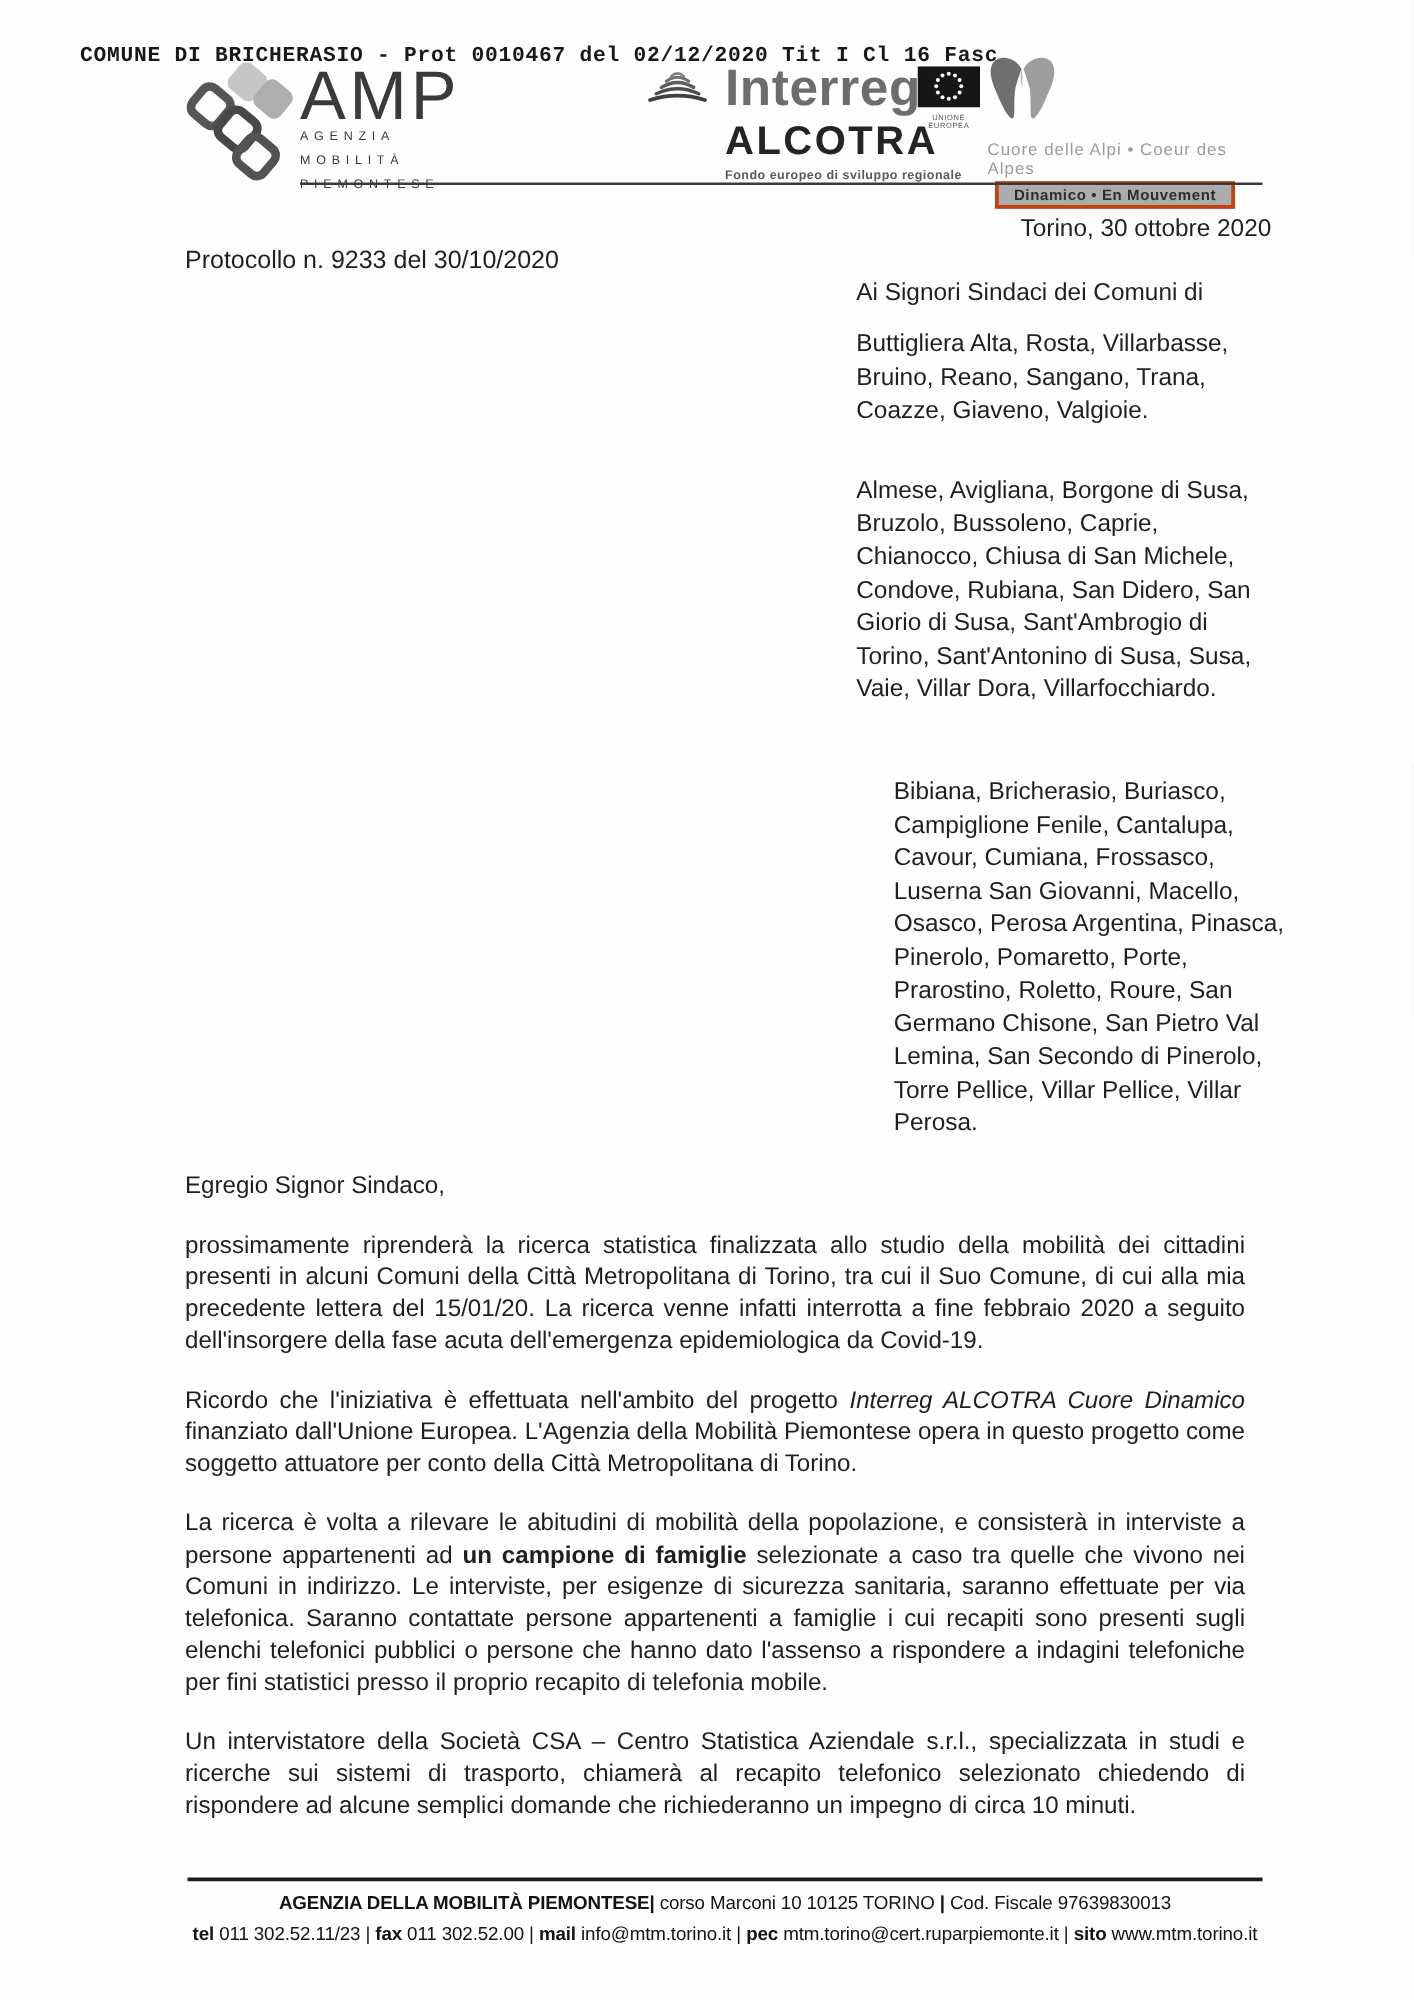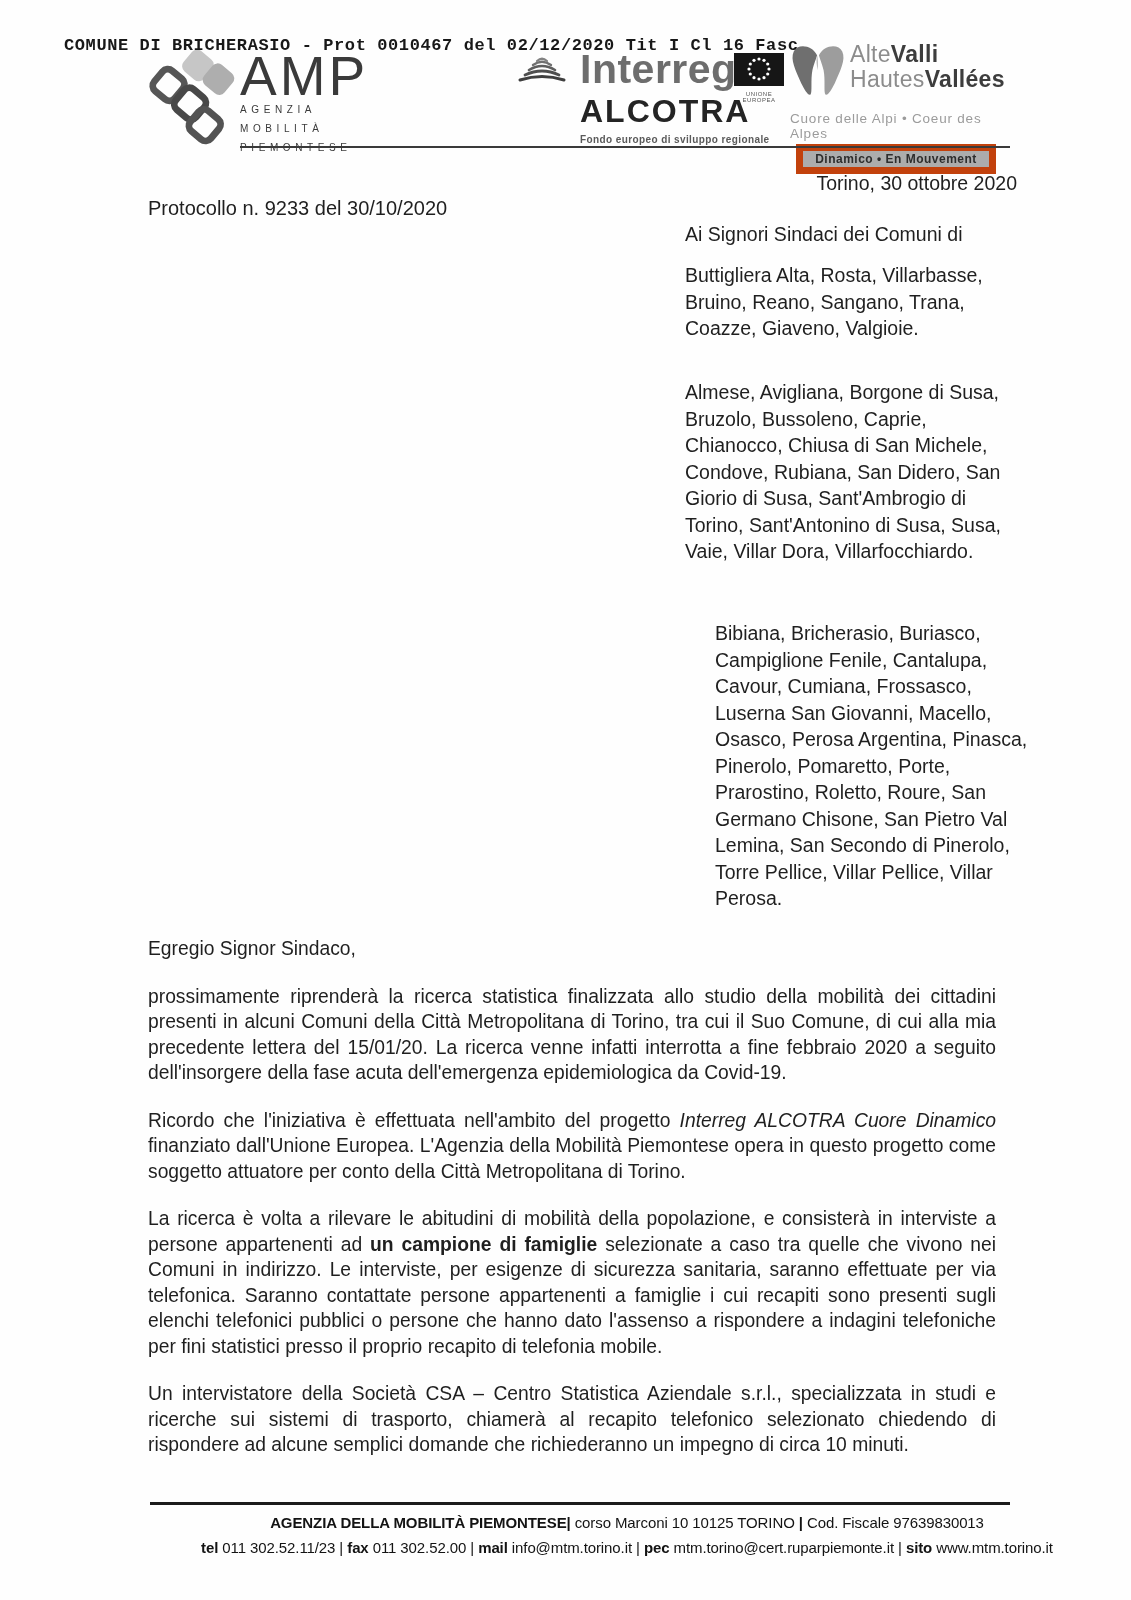--- a/index.html
+++ b/index.html
@@ -30,41 +30,41 @@
   .euflag{left:733px;top:53px;width:52px;text-align:center;}
   .eu-label{font-size:6px;color:#555;letter-spacing:.5px;margin-top:1px;}
   
   .altevalli{left:790px;top:42px;width:200px;}
   .av-row{display:flex;gap:4px;align-items:flex-start;}
   .av-line{font-size:23px;line-height:25px;color:#8c8c8c;letter-spacing:.3px;}
   .av-line .seg-b{color:#3d3d3d;}
   .av-sub{font-size:13.5px;color:#9b9b9b;letter-spacing:.8px;margin-top:3px;}
   .av-banner{
     margin-top:3px;margin-left:6px;width:186px;background:#acacac;
-    border:7px solid #c2410c;color:#2d2d2d;font-weight:700;font-size:12px;
+    border:3px solid #c2410c;color:#2d2d2d;font-weight:700;font-size:12px;
     text-align:center;padding:1px 0;letter-spacing:.5px;
   }
   .header-rule{left:240px;top:146px;width:770px;height:2px;background:#3a3a3a;}
   
   .protocol{left:148px;top:197px;font-size:20px;}
   .rightcol{left:685px;width:332px;font-size:19.5px;line-height:26.5px;}
   .place-date{top:170px;text-align:right;}
   .recipients-intro{top:221px;}
   .group1{top:262px;}
   .group2{top:379px;}
   .group3{top:620px;margin-left:30px;}
   
   .body{left:148px;top:936px;width:848px;font-size:19.3px;line-height:25.5px;}
   .salutation{margin:0 0 22px 0;}
   .para{margin:0 0 22px 0;text-align:justify;}
   .seg-b{font-weight:700;}
   .seg-i{font-style:italic;}
   
   .footer-rule{left:150px;top:1502px;width:860px;height:3px;background:#1c1c1c;}
-  .footer{left:150px;top:1510px;width:860px;text-align:center;font-size:15px;line-height:25px;color:#131313;letter-spacing:-.1px;margin-left:47px;}
+  .footer{left:150px;top:1510px;width:860px;text-align:center;font-size:15px;line-height:25px;color:#131313;letter-spacing:-.1px;}
 </style>
 </head>
 <body>
 
 <div class="page">
 
   <div class="abs stamp">COMUNE DI BRICHERASIO - Prot 0010467 del 02/12/2020 Tit I Cl 16 Fasc</div>
 
   <div class="abs amp">
     <span>
@@ -130,24 +130,20 @@
 
   <div class="abs altevalli">
     <div class="av-row">
       <span>
         <svg width="56" height="62" viewBox="0 0 60 66" aria-hidden="true">
           <path d="M29,14 C24,3 8,1 4,10 C0,19 6,30 12,44 C16,52 20,58 22,56 C24,54 22,40 24,30 C26,22 28,18 29,14 Z" fill="#6f6f6f"></path>
           <path d="M31,14 C36,3 52,1 56,10 C60,19 54,30 48,44 C44,52 40,58 38,56 C36,54 38,40 36,30 C34,22 32,18 31,14 Z" fill="#9d9d9d"></path>
           <path d="M29,14 C30,18 30,20 30,24 L30,30 C28,24 28,18 29,14 Z" fill="#bdbdbd"></path>
         </svg>
       </span>
-      <span>
-        <div class="av-line"><span>Alte</span><span class="seg-b">Valli</span></div>
-        <div class="av-line"><span>Hautes</span><span class="seg-b">Vallées</span></div>
-      </span>
     </div>
     <div class="av-sub">Cuore delle Alpi  •  Coeur des Alpes</div>
     <div class="av-banner">Dinamico  •  En Mouvement</div>
   </div>
 
   <div class="abs header-rule"></div>
 
   <div class="abs protocol">Protocollo n. 9233 del 30/10/2020</div>
 
   <div class="abs rightcol place-date">Torino, 30 ottobre 2020</div>

